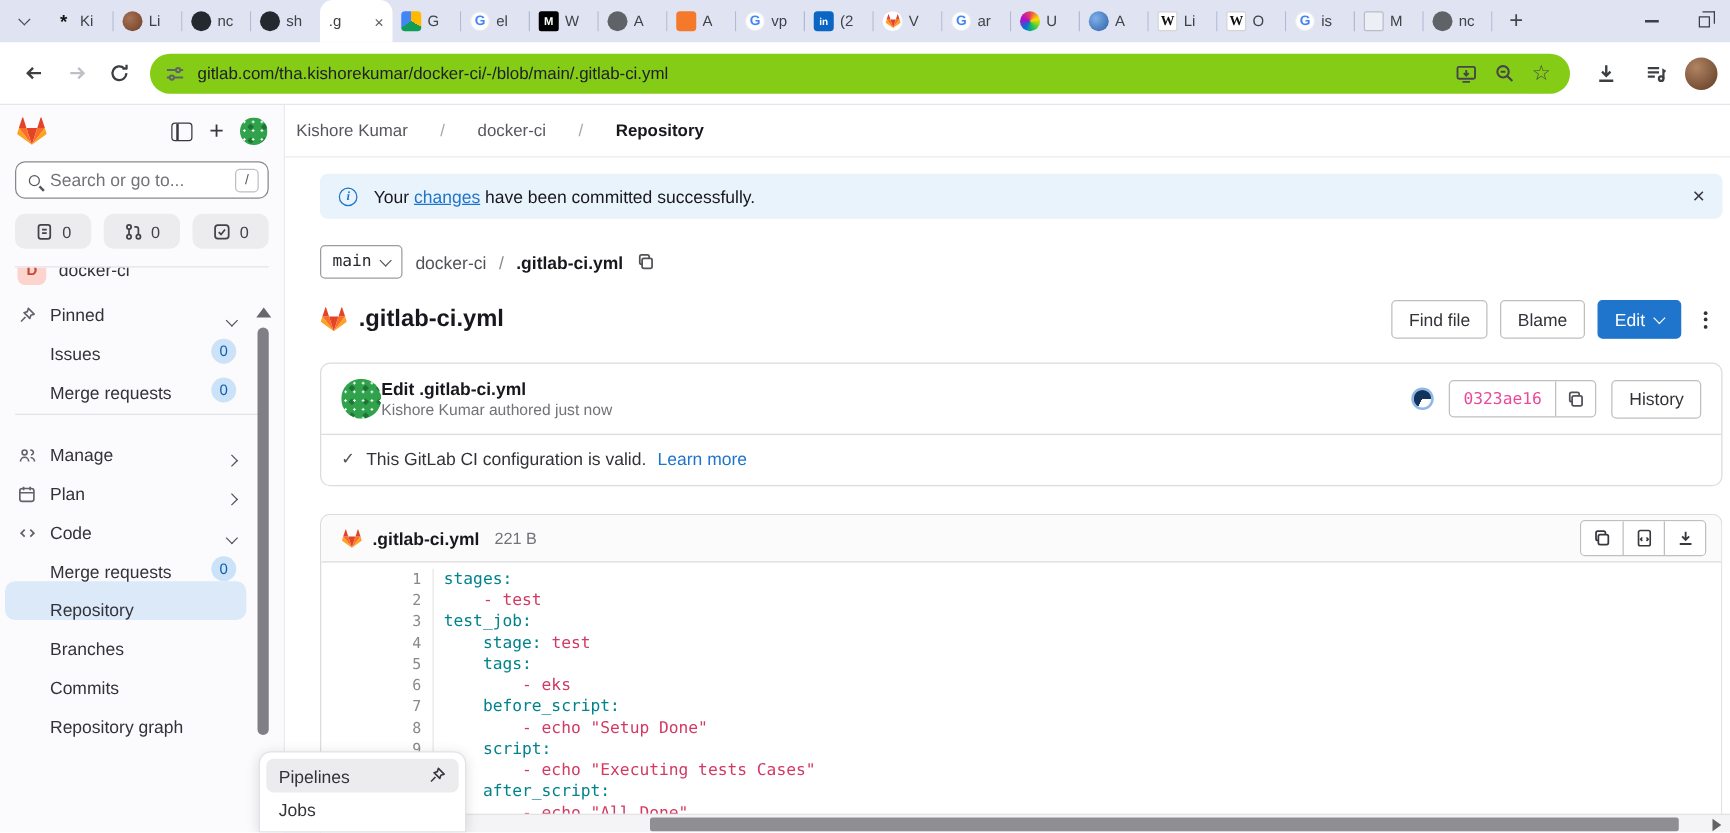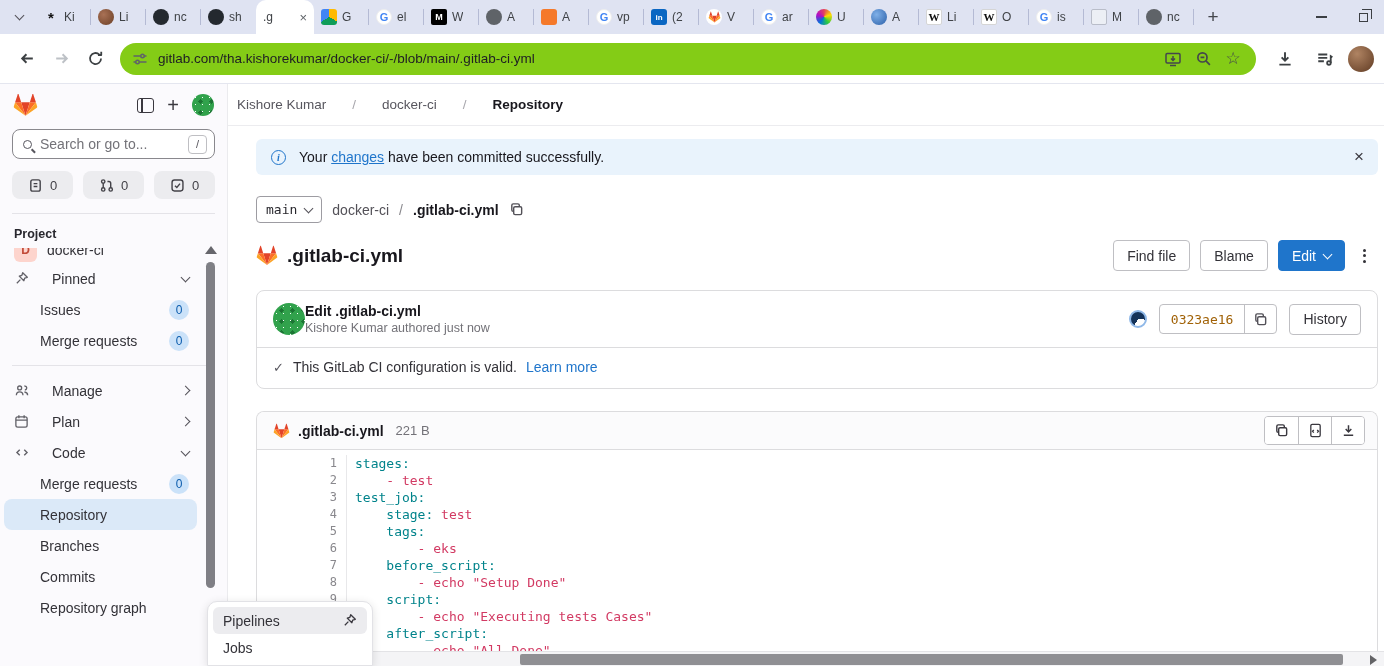--- a/index.html
+++ b/index.html
@@ -65,21 +65,21 @@
   .slash-key { width:19px; height:19px; border:1px solid #bfbfc3; border-radius:4px; display:flex; align-items:center; justify-content:center; font-size:11px; color:#57565e; flex:none; }
   .sb-counters { display:flex; gap:10px; margin:12px 12px 0; flex:none; }
   .pill { flex:1; height:28px; background:#ececef; border-radius:8px; display:flex; align-items:center; justify-content:center; gap:7px; font-size:13px; color:#434248; }
   .pill svg { flex:none; }
   .sb-divider { height:1px; background:#e4e3e8; margin:14px 12px 0; flex:none; }
   .sb-section { font-size:12.5px; font-weight:700; color:#28272e; padding:13px 14px 7px; flex:none; }
   .sb-scroll { overflow:hidden; flex:1; position:relative; }
   .sb-project-clip { height:15px; overflow:hidden; }
   .sb-project { display:flex; align-items:center; gap:10px; padding:0 14px; height:28px; transform:translateY(-12px); font-size:14px; color:#333238; }
   .proj-avatar { width:23px; height:23px; border-radius:6px; background:#fdd4cd; color:#c24a38; font-size:12px; font-weight:700; display:flex; align-items:center; justify-content:center; flex:none; }
-  .sb-item { height:31px; display:flex; align-items:center; margin:0 30px 0 4px; padding:0 8px 0 10px; border-radius:8px; font-size:14px; color:#333238;gap:12px; }
+  .sb-item { height:31px; display:flex; align-items:flex-end; margin:0 30px 0 4px; padding:0 8px 0 10px; border-radius:8px; font-size:14px; color:#333238; }
   .sb-item.indent { padding-left:36px; }
   .sb-item.active { background:#dbe9f8; }
   .sb-item .nav-ic { width:16px; display:flex; color:#626168; margin-right:10px; flex:none; }
   .badge { margin-left:auto; background:#cbe2f9; color:#0b5cad; font-size:12px; height:20px; min-width:20px; border-radius:10px; display:flex; align-items:center; justify-content:center; padding:0 5px; }
   .chev { width:7px; height:7px; border-right:1.7px solid #535158; border-bottom:1.7px solid #535158; display:inline-block; flex:none; }
   .chev.down { transform:rotate(45deg); margin-top:-3px; }
   .chev.right { transform:rotate(-45deg); }
   .sb-item .chev { margin-left:auto; }
   .sb-item-divider { height:1px; background:#e4e3e8; margin:9px 12px; }
   .sb-scrollbar-thumb { position:absolute; left:206px; top:178px; width:9px; height:326px; background:#7f7f85; border-radius:5px; }
@@ -114,21 +114,21 @@
 
   .commit-card { margin-top:19px; border:1px solid #dcdcde; border-radius:8px; }
   .commit-top { display:flex; align-items:center; padding:12px 16px; }
   .commit-avatar { width:32px; height:32px; flex:none; }
   .commit-texts { }
   .commit-title { font-size:14px; font-weight:700; color:#18171d; }
   .commit-byline { font-size:12.5px; color:#737278; margin-top:2px; }
   .commit-right { margin-left:auto; display:flex; align-items:center; gap:12px; }
   .pie-status { width:18px; height:18px; border-radius:50%; border:2px solid #8fb8e8; background:conic-gradient(from 210deg, #14335a 0 68%, #fff 0); }
   .hash-box { display:flex; align-items:stretch; border:1px solid #bfbfc3; border-radius:4px; height:30px; overflow:hidden; }
-  .hash-text { display:flex; align-items:center; padding:0 11px; font-size:13px; color:#a16207; }
+  .hash-text { display:flex; align-items:center; padding:0 11px; font-size:13px; color:#ec4899; }
   .hash-copy { display:flex; align-items:center; padding:0 8px; border-left:1px solid #bfbfc3; color:#535158; }
   .commit-sep { height:1px; background:#dcdcde; }
   .ci-valid { display:flex; align-items:center; gap:9px; padding:11px 16px 13px; font-size:14px; color:#333238; }
   .check-glyph { color:#57565e; font-size:13px; }
   .ci-valid a { color:#1f75cb; text-decoration:none; }
 
   .file-card { margin-top:22px; border:1px solid #dcdcde; border-radius:8px 8px 0 0; border-bottom:none; height:260px; overflow:hidden; }
   .file-card-head { height:38px; display:flex; align-items:center; padding:0 12px 0 16px; border-bottom:1px solid #dcdcde; background:#fbfbfc; }
   .fv-name { font-weight:700; font-size:14px; color:#18171d; margin-left:8px; }
   .fv-size { font-size:13px; color:#737278; margin-left:12px; }
@@ -366,21 +366,20 @@
         </div>
         <div class="pill">
           <svg class="ic" width="15" height="15" viewBox="0 0 16 16" fill="none" stroke="currentColor" stroke-width="1.5">
             <rect x="2.2" y="2.2" width="11.6" height="11.6" rx="2.5"></rect>
             <path d="m5.3 8.2 2 2 3.4-4.2"></path>
           </svg>
           <span>0</span>
         </div>
       </div>
     <div class="sb-divider"></div>
-    <div class="sb-section">Project</div>
     <div class="sb-scroll">
       <div class="sb-project-clip">
         <div class="sb-project">
           <span class="proj-avatar">D</span>
           <span>docker-ci</span>
         </div>
       </div>
       <nav id="sb-nav">
           <div class="sb-item">
             <span class="nav-ic">

